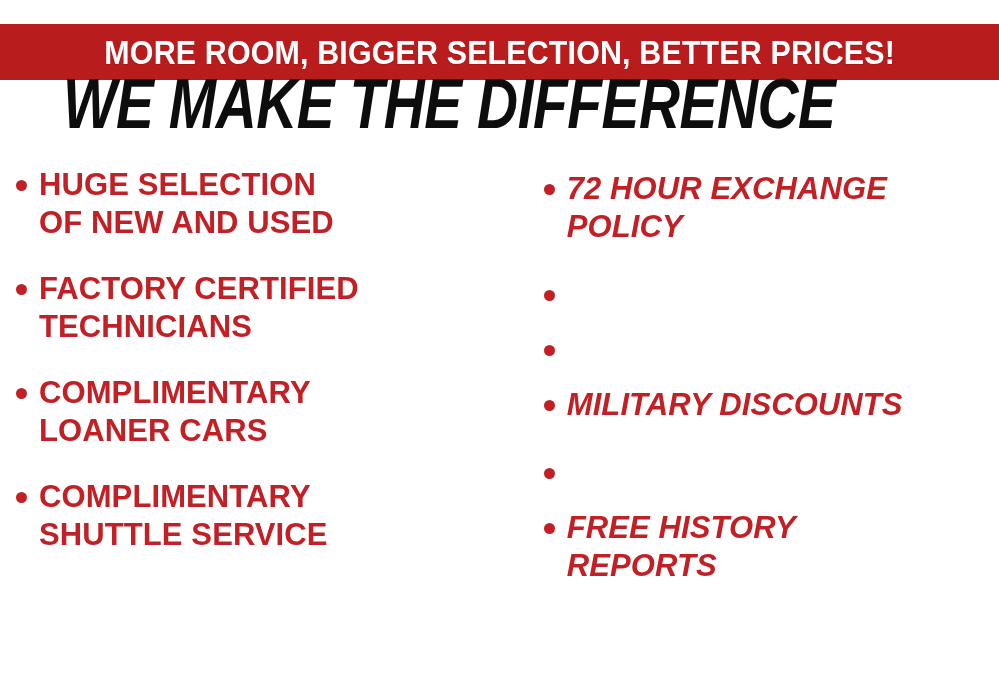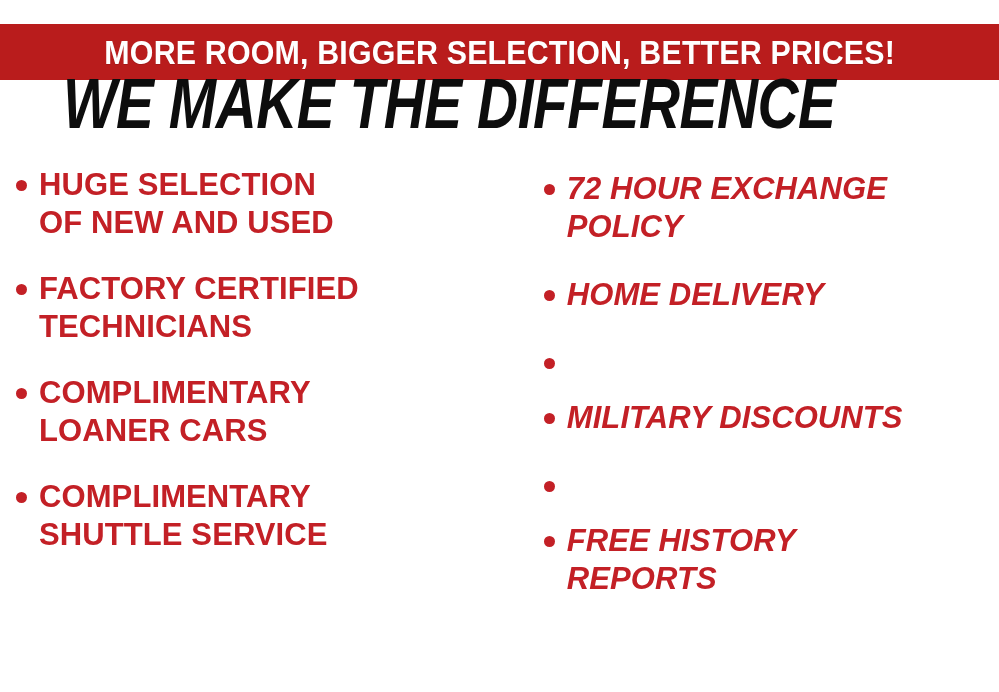--- a/index.html
+++ b/index.html
@@ -174,21 +174,20 @@
     <div class="col col-right">
 
       <div class="bullet">
         <span class="dot"></span>
         <span class="bullet-label">72 HOUR EXCHANGE
 POLICY</span>
       </div>
 
       <div class="bullet">
         <span class="dot"></span>
-        <span class="bullet-label">HOME DELIVERY</span>
       </div>
 
       <div class="bullet">
         <span class="dot"></span>
       </div>
 
       <div class="bullet">
         <span class="dot"></span>
         <span class="bullet-label">MILITARY DISCOUNTS</span>
       </div>

